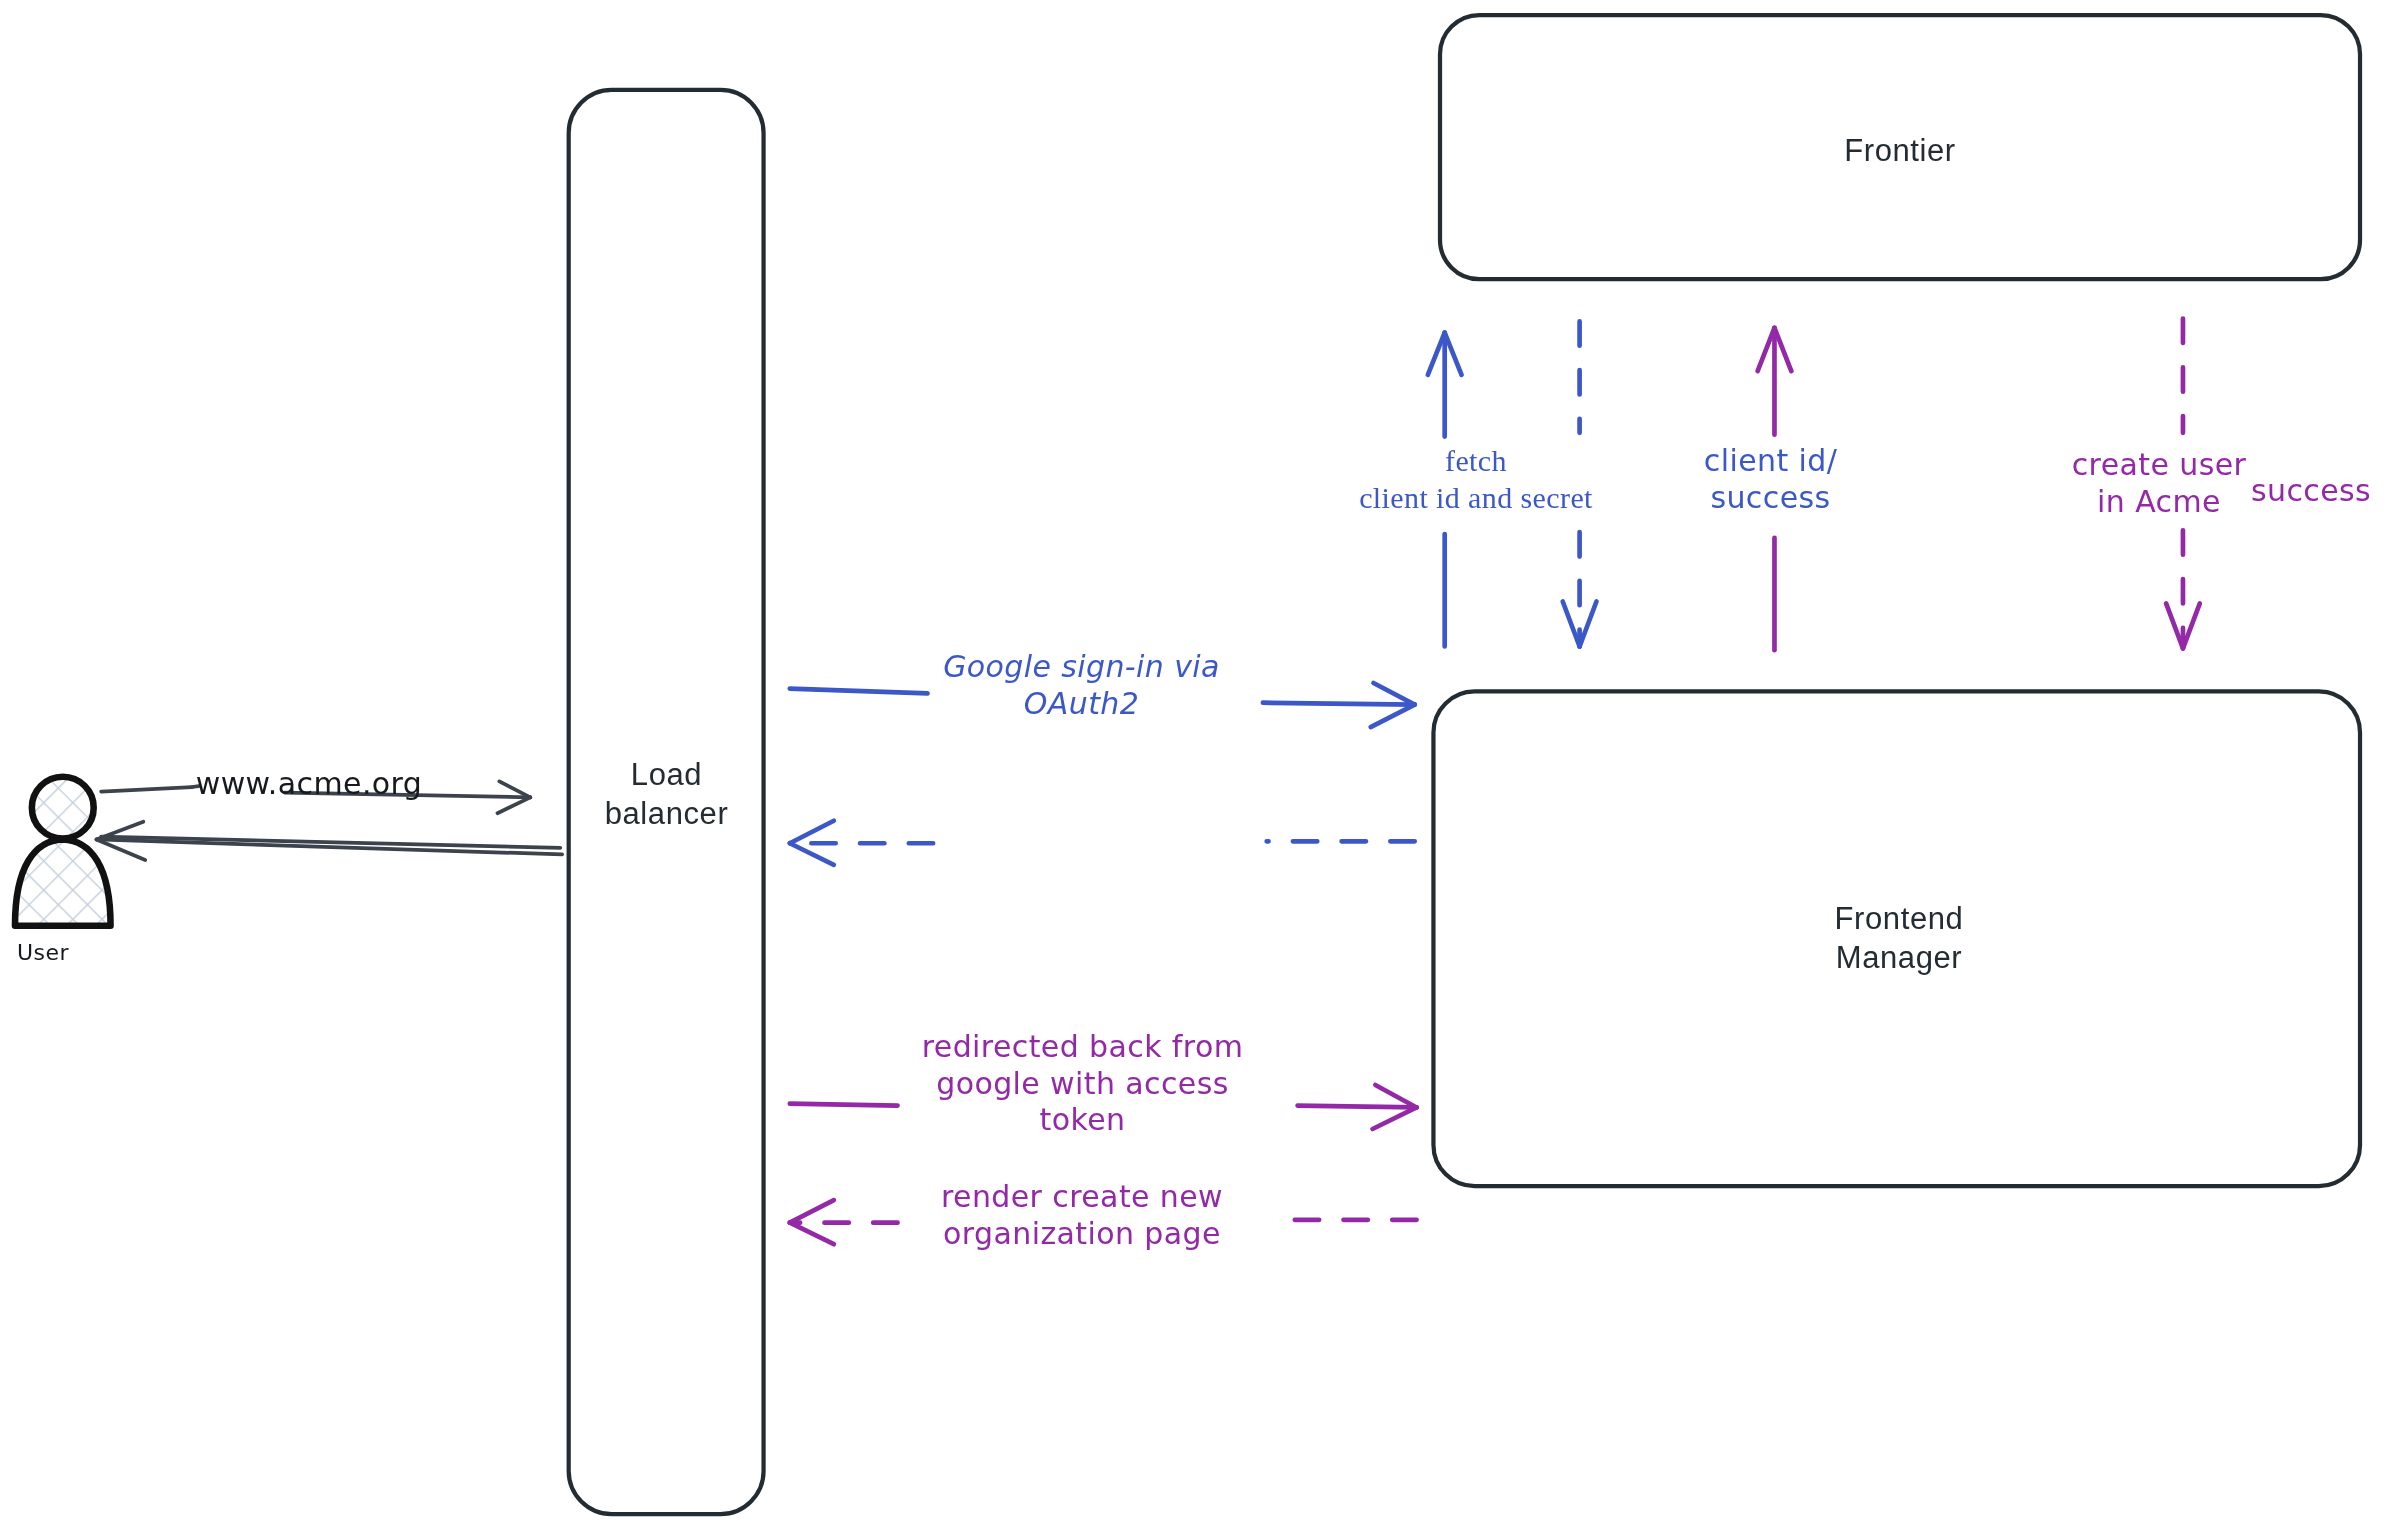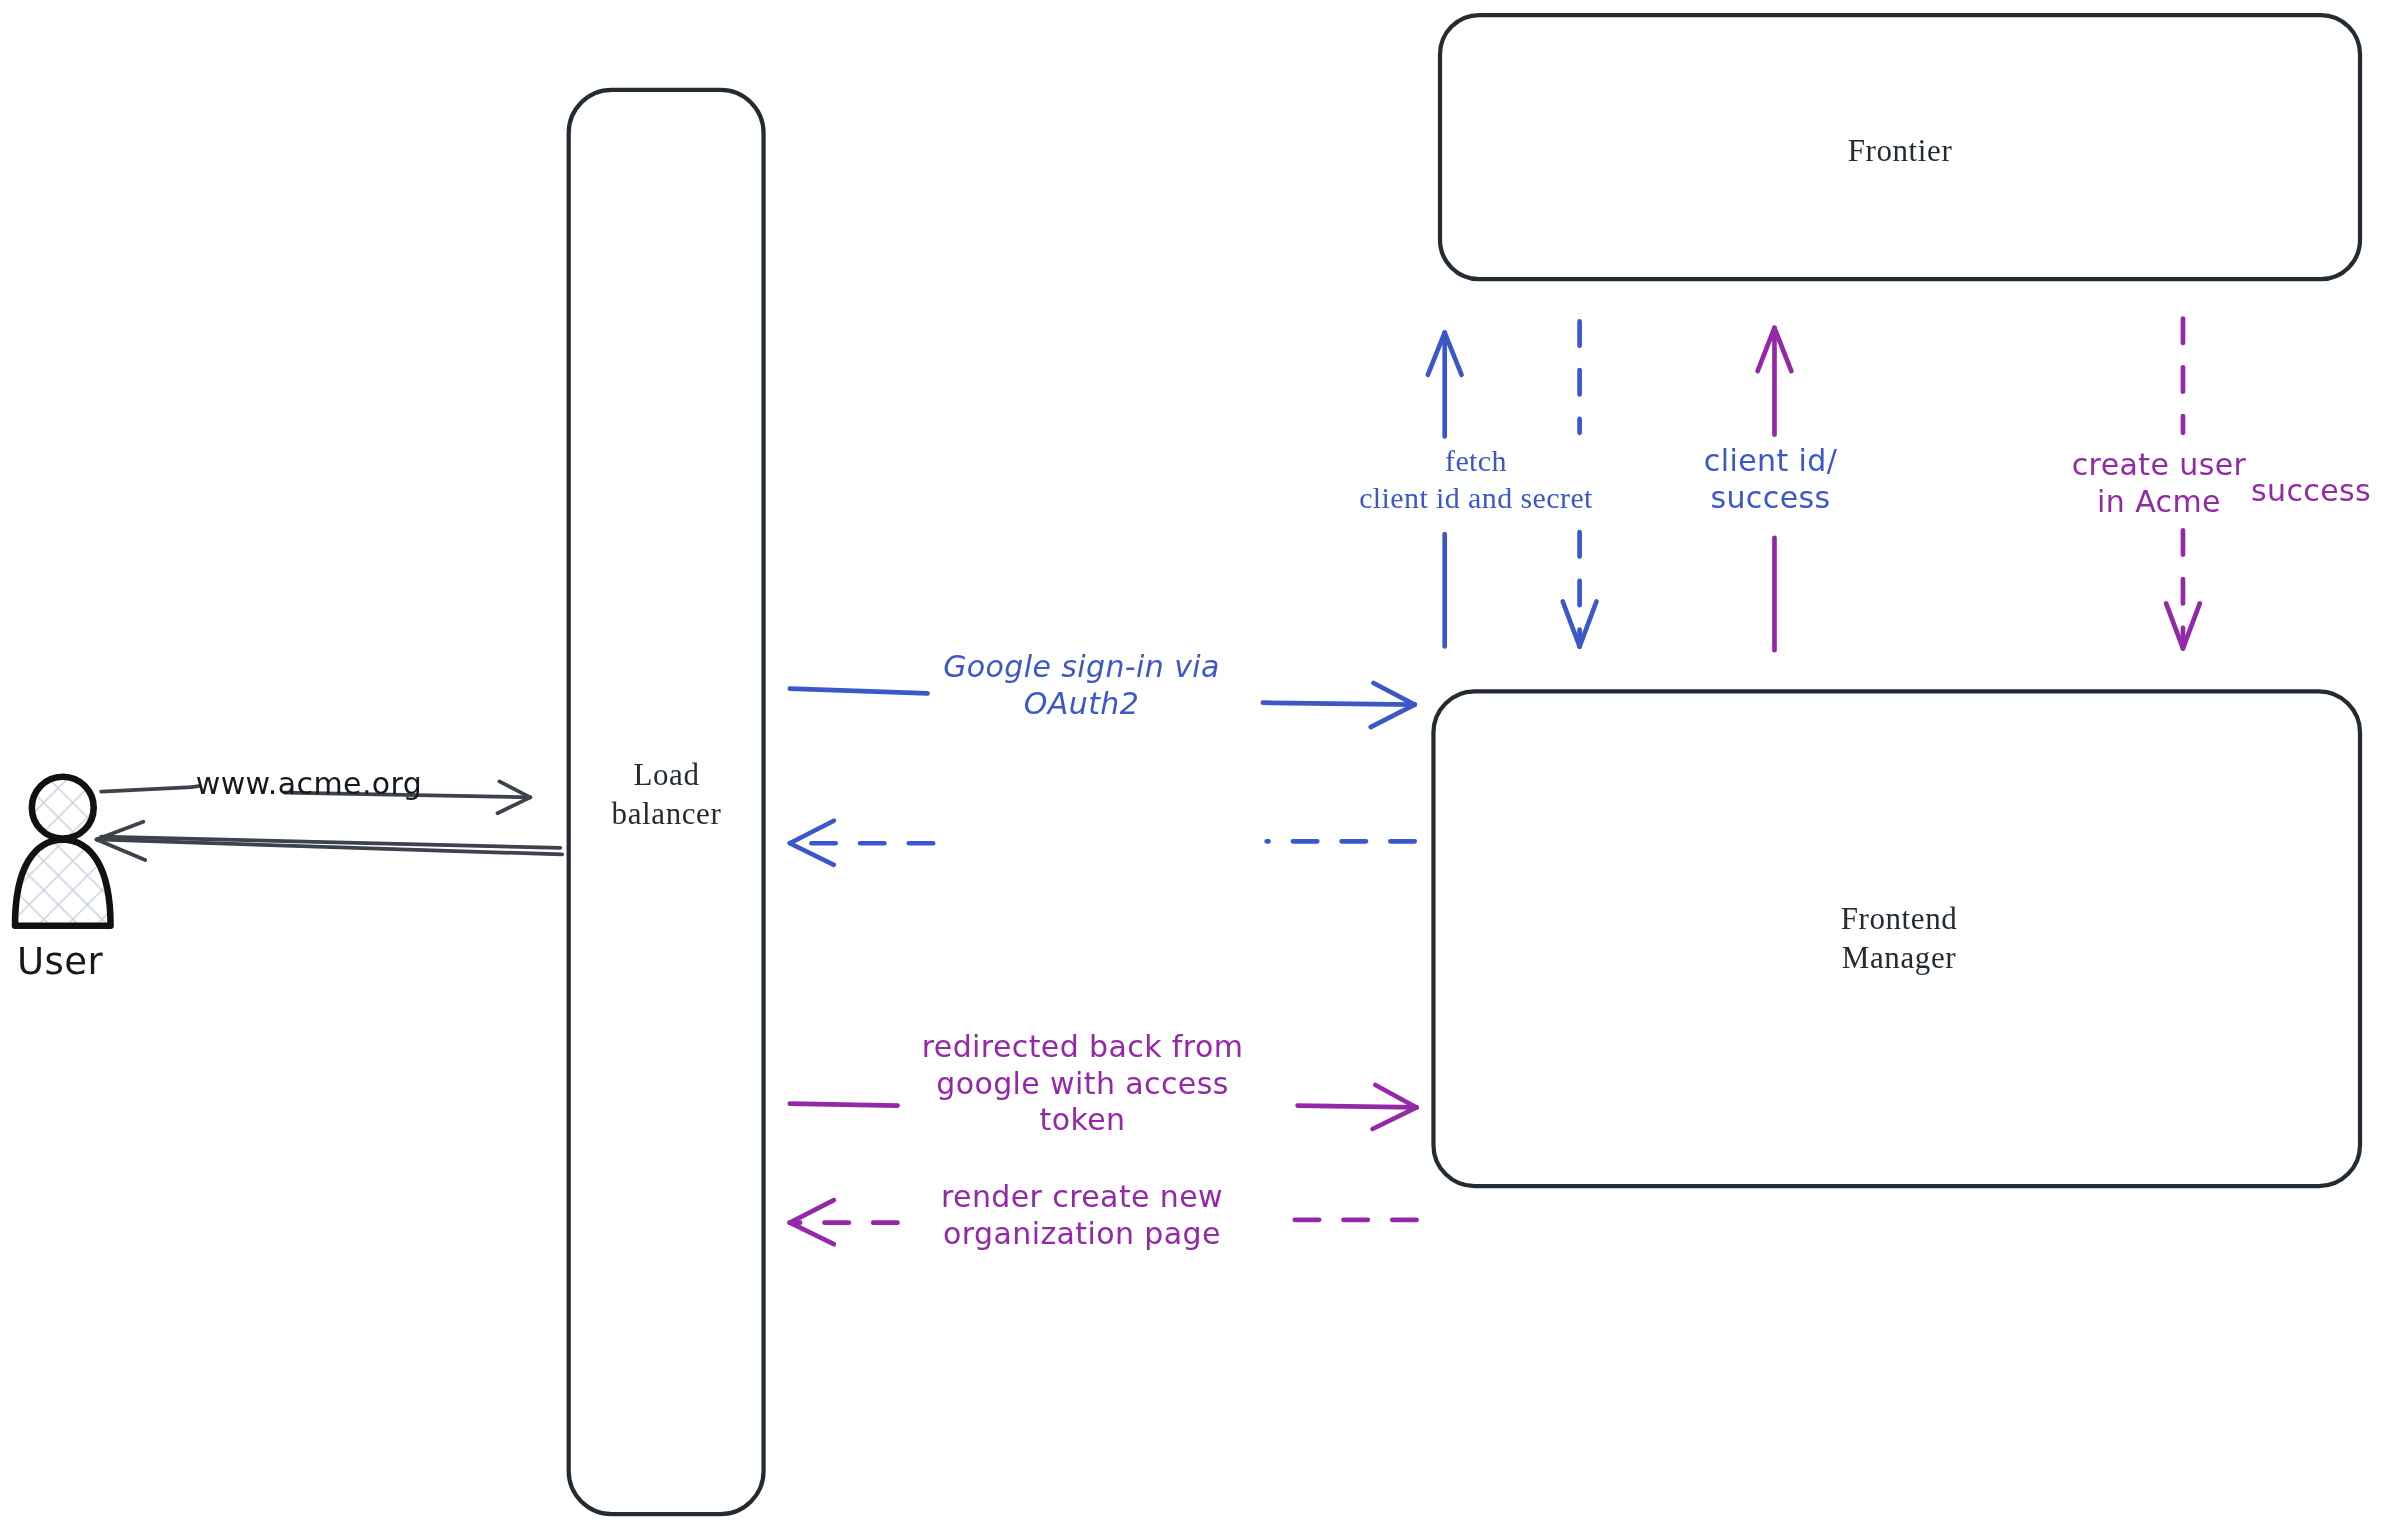--- a/index.html
+++ b/index.html
@@ -21,21 +21,21 @@
     position: absolute;
     left: 0;
     top: 0;
     width: 2405px;
     height: 1530px;
   }
   .node-label {
     position: absolute;
     text-align: center;
     color: #232b33;
-    font-family: Liberation Serif, serif;
+    font-family: Liberation Sans, sans-serif;
     font-size: 31px;
     line-height: 1.27;
     letter-spacing: 0.6px;
     white-space: pre-line;
     pointer-events: none;
   }
   .edge-label {
     position: absolute;
     text-align: center;
     font-family: "DejaVu Sans", sans-serif;
@@ -43,21 +43,21 @@
     line-height: 1.22;
     letter-spacing: 0.4px;
     white-space: pre-line;
   }
   .edge-label.blue { color: #3b57c8; }
   .edge-label.purple { color: #9429a8; }
   .actor-caption {
     position: absolute;
     color: #16191d;
     font-family: "DejaVu Sans", sans-serif;
-    font-size: 37px;
+    font-size: 22px;
     letter-spacing: 0.5px;
   }
 </style>
 </head>
 <body>
 
 <div id="canvas">
 
   <svg class="layer" viewBox="0 0 2567 1633" xmlns="http://www.w3.org/2000/svg">
     <defs>

